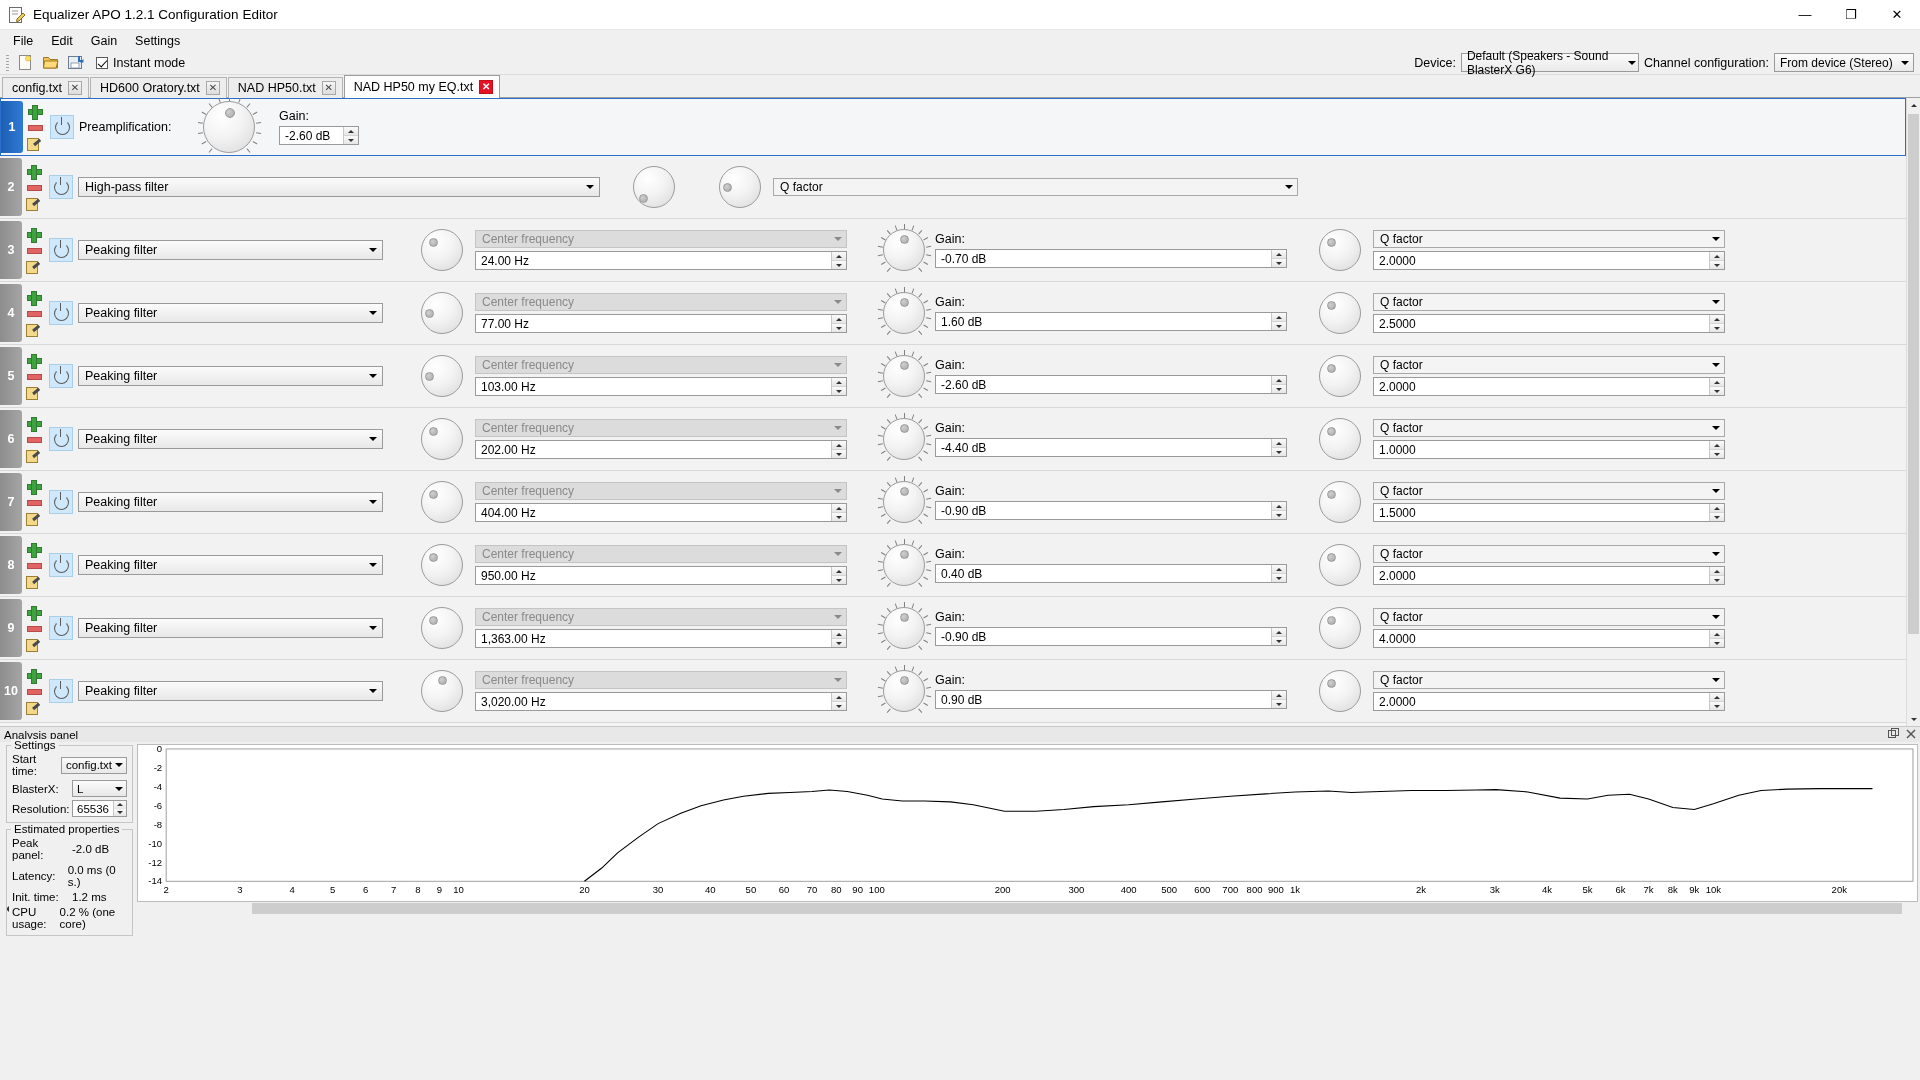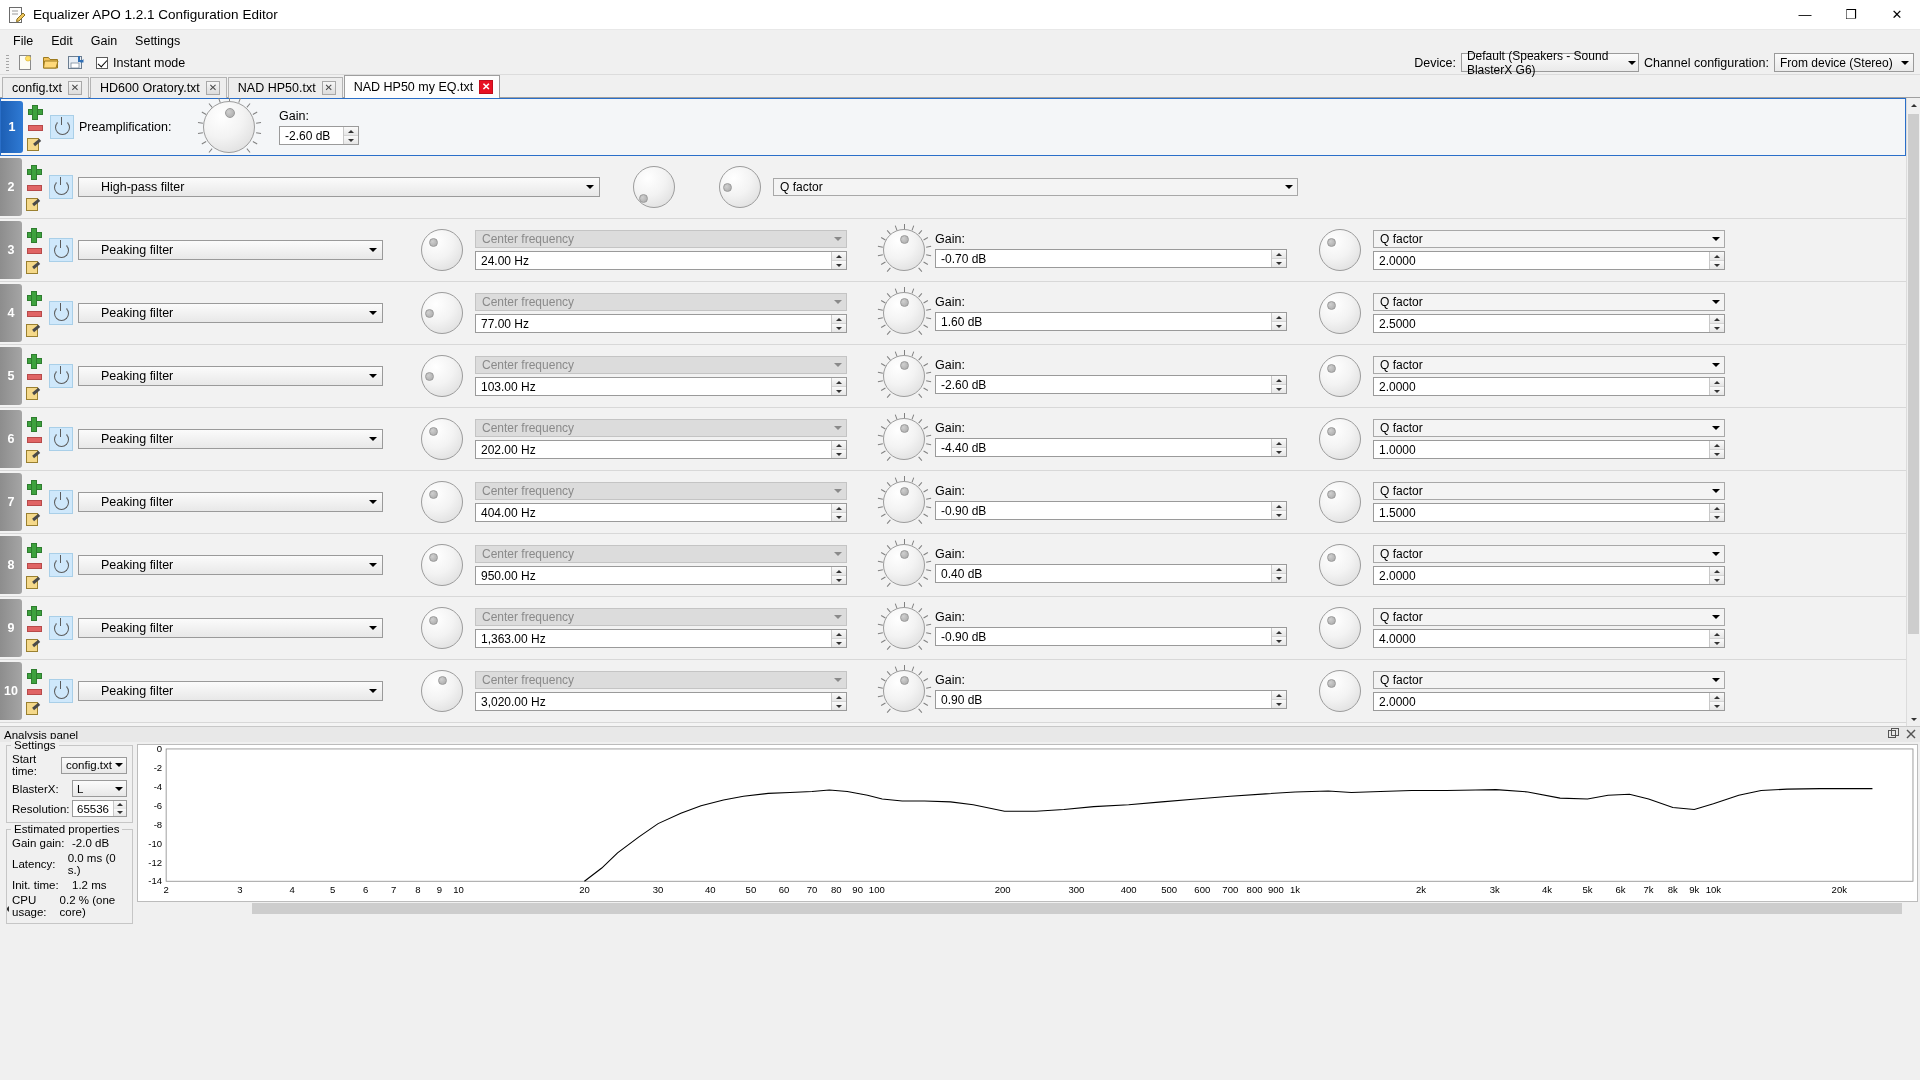--- a/index.html
+++ b/index.html
@@ -152,21 +152,21 @@
   .spin .sbtns div { flex: 1; background: linear-gradient(to bottom,#fafafa,#e6e6e6);
                      display: flex; align-items: center; justify-content: center; }
   .spin .sbtns div:first-child { border-bottom: 1px solid #d4d4d4; }
   .up-c { width:0;height:0;border-left:3px solid transparent;border-right:3px solid transparent;
           border-bottom:3px solid #333; }
   .dn-c { width:0;height:0;border-left:3px solid transparent;border-right:3px solid transparent;
           border-top:3px solid #333; }
 
   .wide-combo {
     height: 20px; background: linear-gradient(to bottom,#fbfbfb,#e8e8e8);
-    border: 1px solid #9a9a9a; display: flex; align-items: center; padding-left: 22px;
+    border: 1px solid #9a9a9a; display: flex; align-items: center; padding-left: 6px;
     font-size: 12.5px; align-self: center;
   }
   .wide-combo .arrow { margin-left: auto; width: 18px; display: flex; align-items: center;
                        justify-content: center; }
 
   
   #vscroll { position: absolute; right: 0; top: 0; width: 14px; bottom: 0; background: #f0f0f0;
              border-left: 1px solid #dcdcdc; }
   .sb-arrow { height: 14px; display: flex; align-items: center; justify-content: center;
               background: #f0f0f0; }
@@ -1203,21 +1203,21 @@
                 <i class="dn-c"></i>
               </div>
           </span>
         </span>
       </div>
     </div>
 
     <div class="grp">
       <div class="grp-title">Estimated properties</div>
       <div class="srow">
-        <span class="sl">Gain gain:</span>
+        <span class="sl">Peak panel:</span>
         <span class="sv">-2.0 dB</span>
       </div>
       <div class="srow">
         <span class="sl">Latency:</span>
         <span class="sv">0.0 ms (0 s.)</span>
       </div>
       <div class="srow">
         <span class="sl">Init. time:</span>
         <span class="sv">1.2 ms</span>
       </div>

